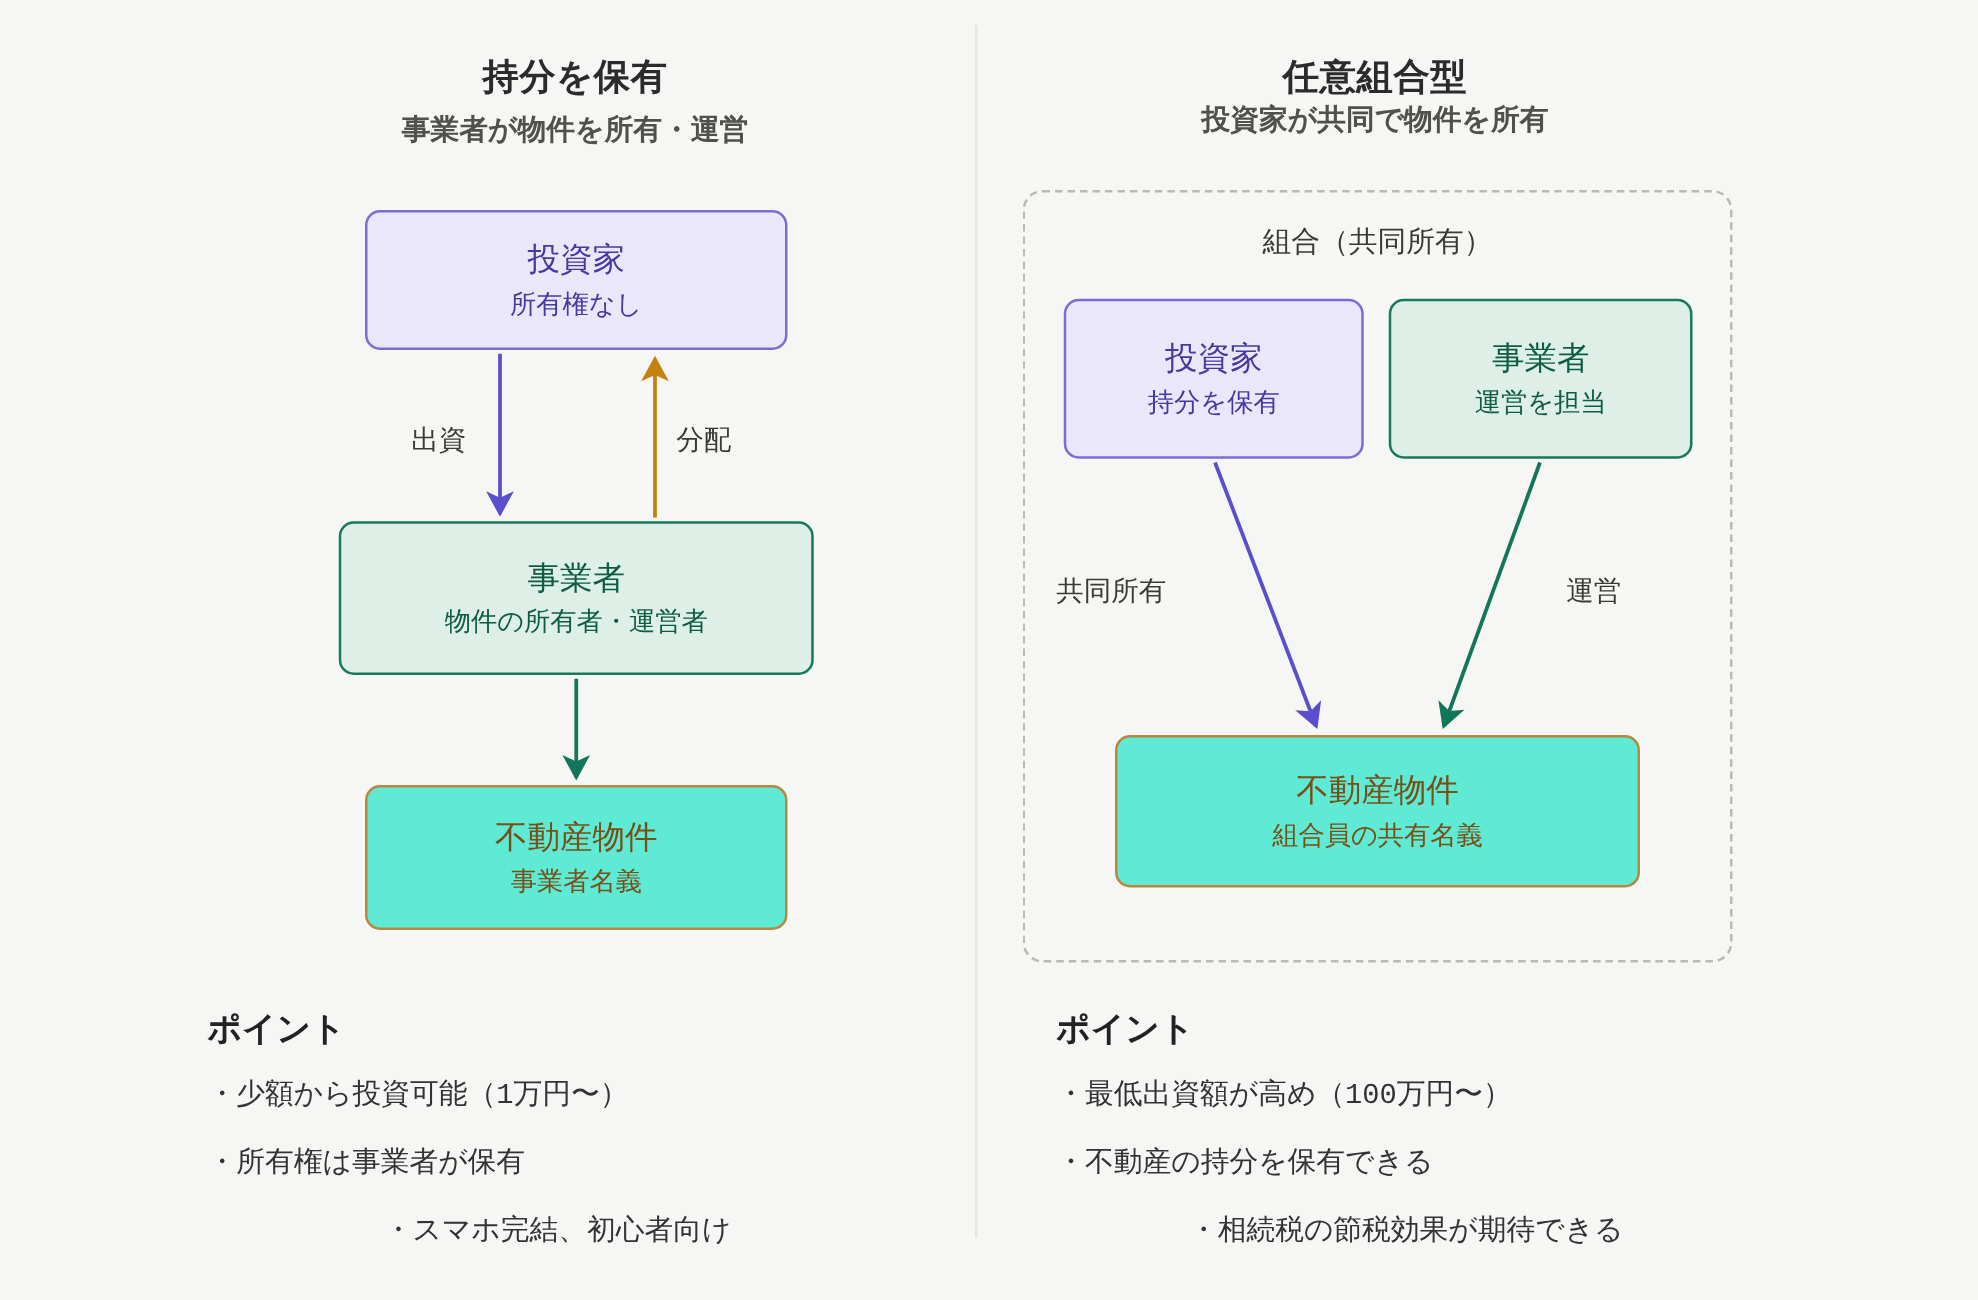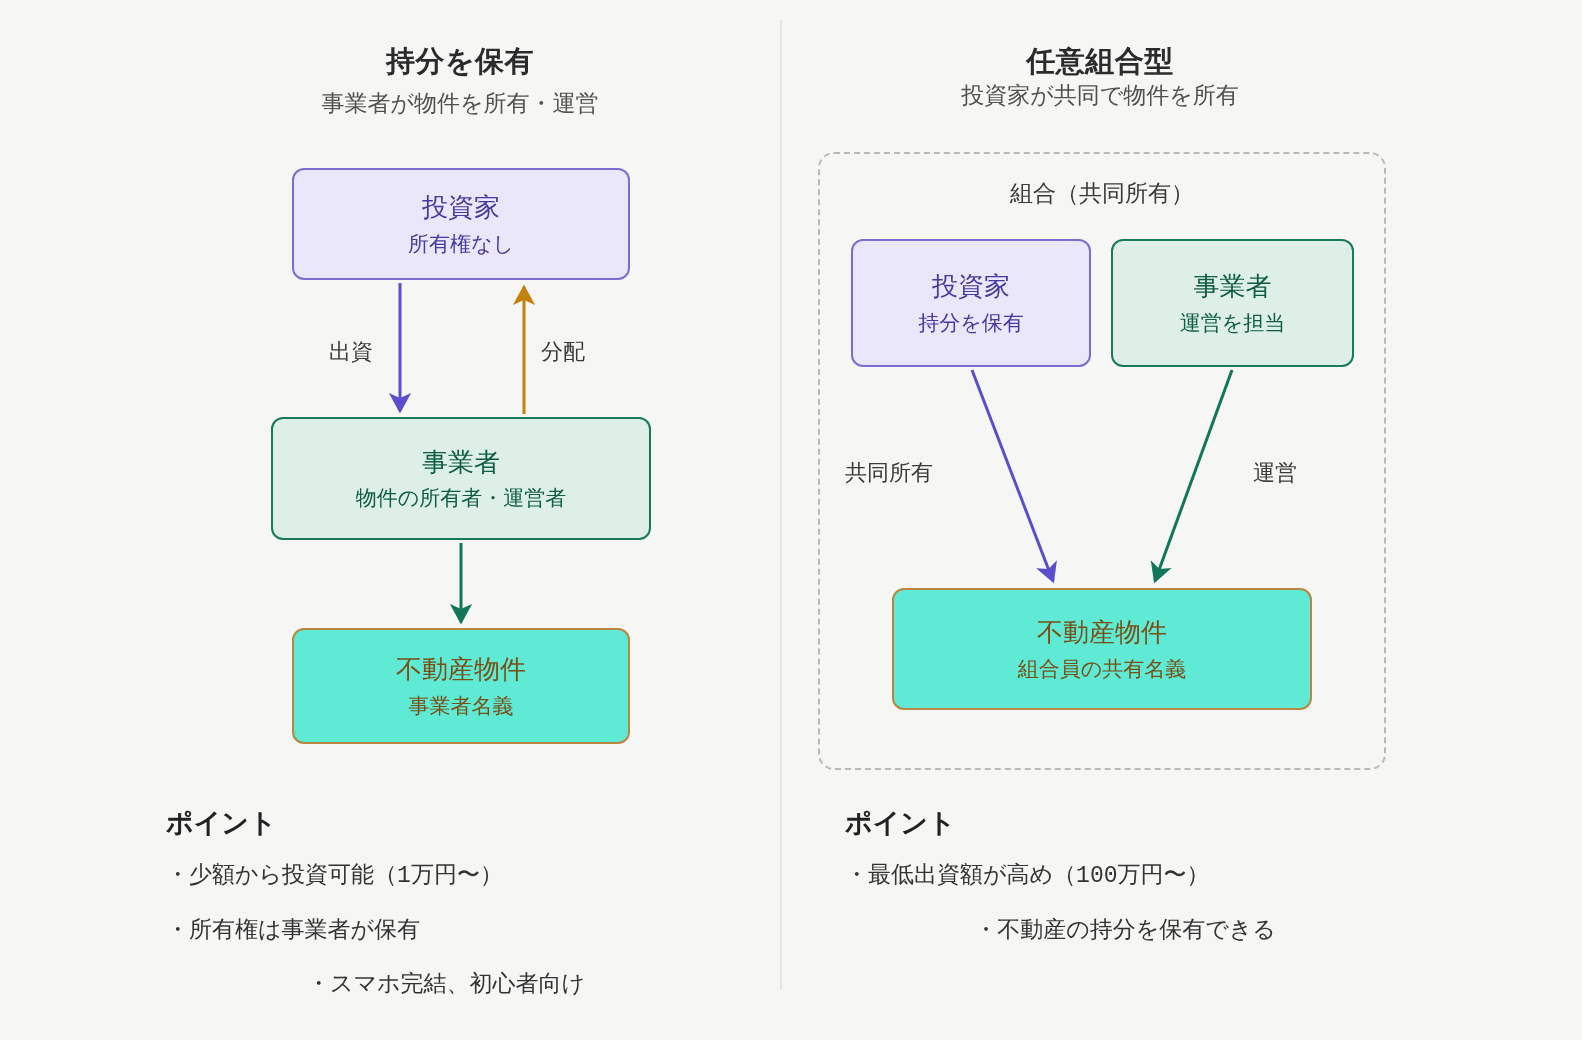--- a/index.html
+++ b/index.html
@@ -39,21 +39,21 @@
     font-size: 29px;
     font-weight: 700;
     color: #2b2b2b;
     letter-spacing: 0.5px;
     white-space: nowrap;
   }
   .col-sub {
     position: absolute;
     text-align: center;
     font-size: 23px;
-    font-weight: 400;
+    font-weight: 700;
     color: #50504e;
     white-space: nowrap;
   }
 
   
   .node {
     position: absolute;
     border-radius: 12px;
     border-width: 2px;
     border-style: solid;
@@ -200,20 +200,21 @@
     <div class="n-sub">組合員の共有名義</div>
   </div>
 
   <div class="edge-label" style="left:845px; top:458px;">共同所有</div>
   <div class="edge-label" style="left:1253px; top:458px;">運営</div>
 
   <div class="points" style="left:845px; top:805px; width:560px;">
     <div class="points-title">ポイント</div>
     <div class="point-item">・最低出資額が高め（100万円〜）</div>
     <div class="point-item">・不動産の持分を保有できる</div>
+    <div class="point-item">・相続税の節税効果が期待できる</div>
   </div>
 
   <svg class="arrows" viewBox="0 0 1582 1040">
     <defs>
       <marker id="ah-purple" markerWidth="9" markerHeight="9" refX="6.6" refY="4.5" orient="auto" markerUnits="strokeWidth">
         <path d="M0.6,0.8 L7.4,4.5 L0.6,8.2 L2.3,4.5 Z" fill="#5b4ecc"></path>
       </marker>
       <marker id="ah-green" markerWidth="9" markerHeight="9" refX="6.6" refY="4.5" orient="auto" markerUnits="strokeWidth">
         <path d="M0.6,0.8 L7.4,4.5 L0.6,8.2 L2.3,4.5 Z" fill="#11765a"></path>
       </marker>

